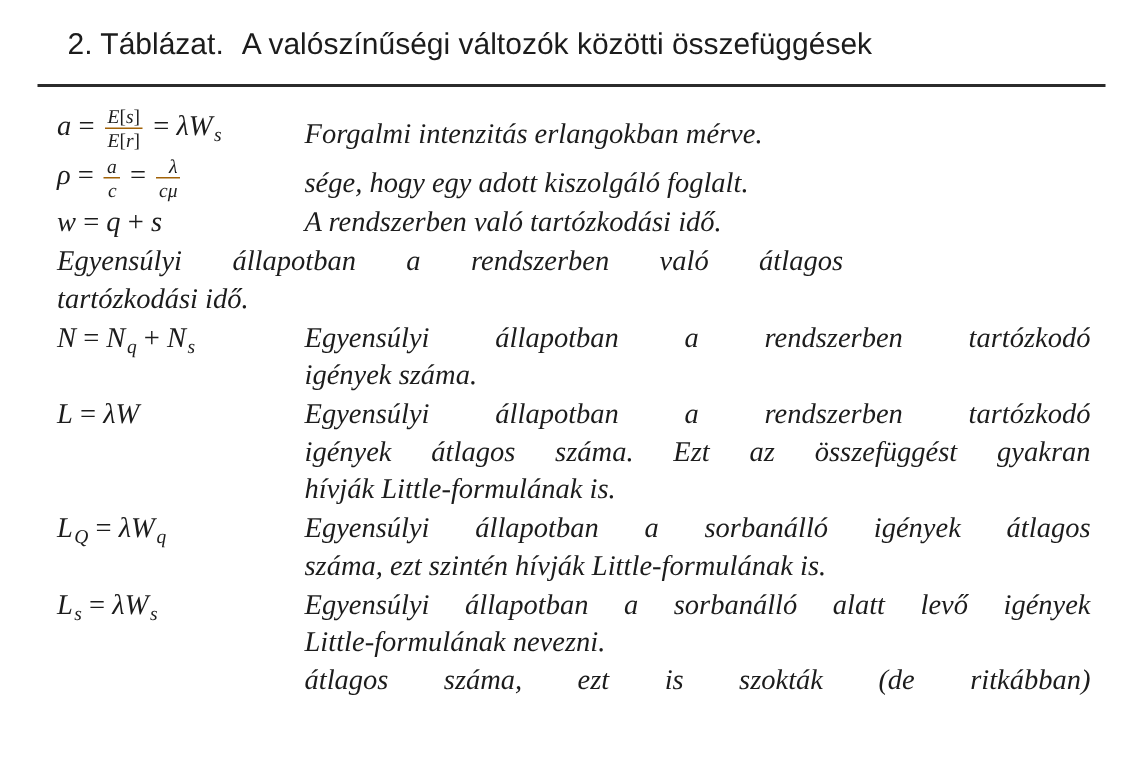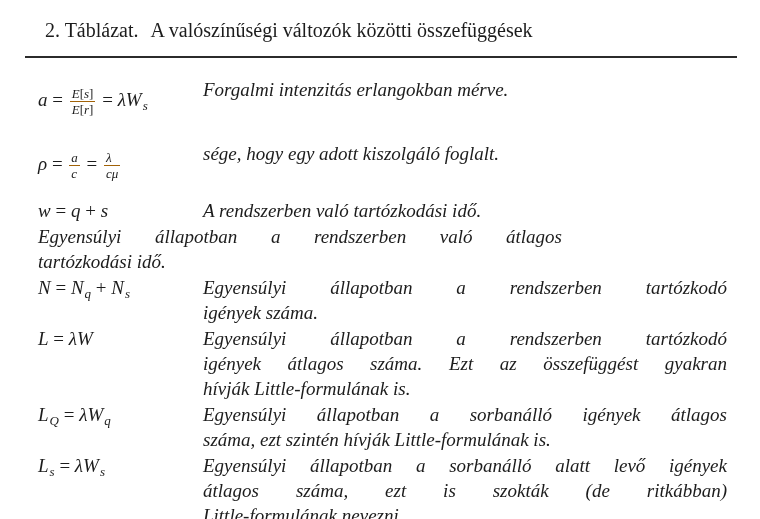--- a/index.html
+++ b/index.html
@@ -13,21 +13,21 @@
     height: 519px;
     background: #ffffff;
     overflow: hidden;
     color: #1c1c1c;
     font-family: "Liberation Serif", "DejaVu Serif", serif;
   }
   .caption {
     position: absolute;
     left: 45px;
     top: 17px;
-    font-family: Liberation Serif, serif;
+    font-family: Liberation Sans, sans-serif;
     font-size: 20px;
     line-height: 26px;
     white-space: nowrap;
     color: #1c1c1c;
   }
   .caption-text { margin-left: 12px; }
   .rule {
     position: absolute;
     left: 25px;
     top: 56px;
@@ -74,22 +74,22 @@
     position: relative;
     top: 4px;
     margin-left: 1px;
   }
   .frac {
     display: inline-flex;
     flex-direction: column;
     vertical-align: middle;
     font-size: 13px;
     line-height: 15px;
-    text-align: left;
-    margin: 16px 2px;
+    text-align: right;
+    margin: 0 2px;
   }
   .frac .num, .frac .den { display: block; padding: 0 2px; }
   .frac .den { border-top: 1px solid #a16207; }
 </style>
 </head>
 <body>
 
 <div class="page">
   <div class="caption">
     <span>2. Táblázat.</span><span class="caption-text">A valószínűségi változók közötti összefüggések</span>
@@ -148,18 +148,18 @@
         <div class="cell-f"><span class="mi">L</span><span class="msub">Q</span><span class="mo"> = </span><span class="mi">λW</span><span class="msub">q</span></div>
         <div class="cell-d">
           <div class="dline">Egyensúlyi állapotban a sorbanálló igények átlagos</div>
           <div class="dline last">száma, ezt szintén hívják Little-formulának is.</div>
         </div>
       </div>
       <div class="row">
         <div class="cell-f"><span class="mi">L</span><span class="msub">s</span><span class="mo"> = </span><span class="mi">λW</span><span class="msub">s</span></div>
         <div class="cell-d">
           <div class="dline">Egyensúlyi állapotban a sorbanálló alatt levő igények</div>
+          <div class="dline last">Little-formulának nevezni.</div>
           <div class="dline">átlagos száma, ezt is szokták (de ritkábban)</div>
-          <div class="dline last">Little-formulának nevezni.</div>
         </div>
       </div>
     </div>
 </div>
 
 </body></html>

